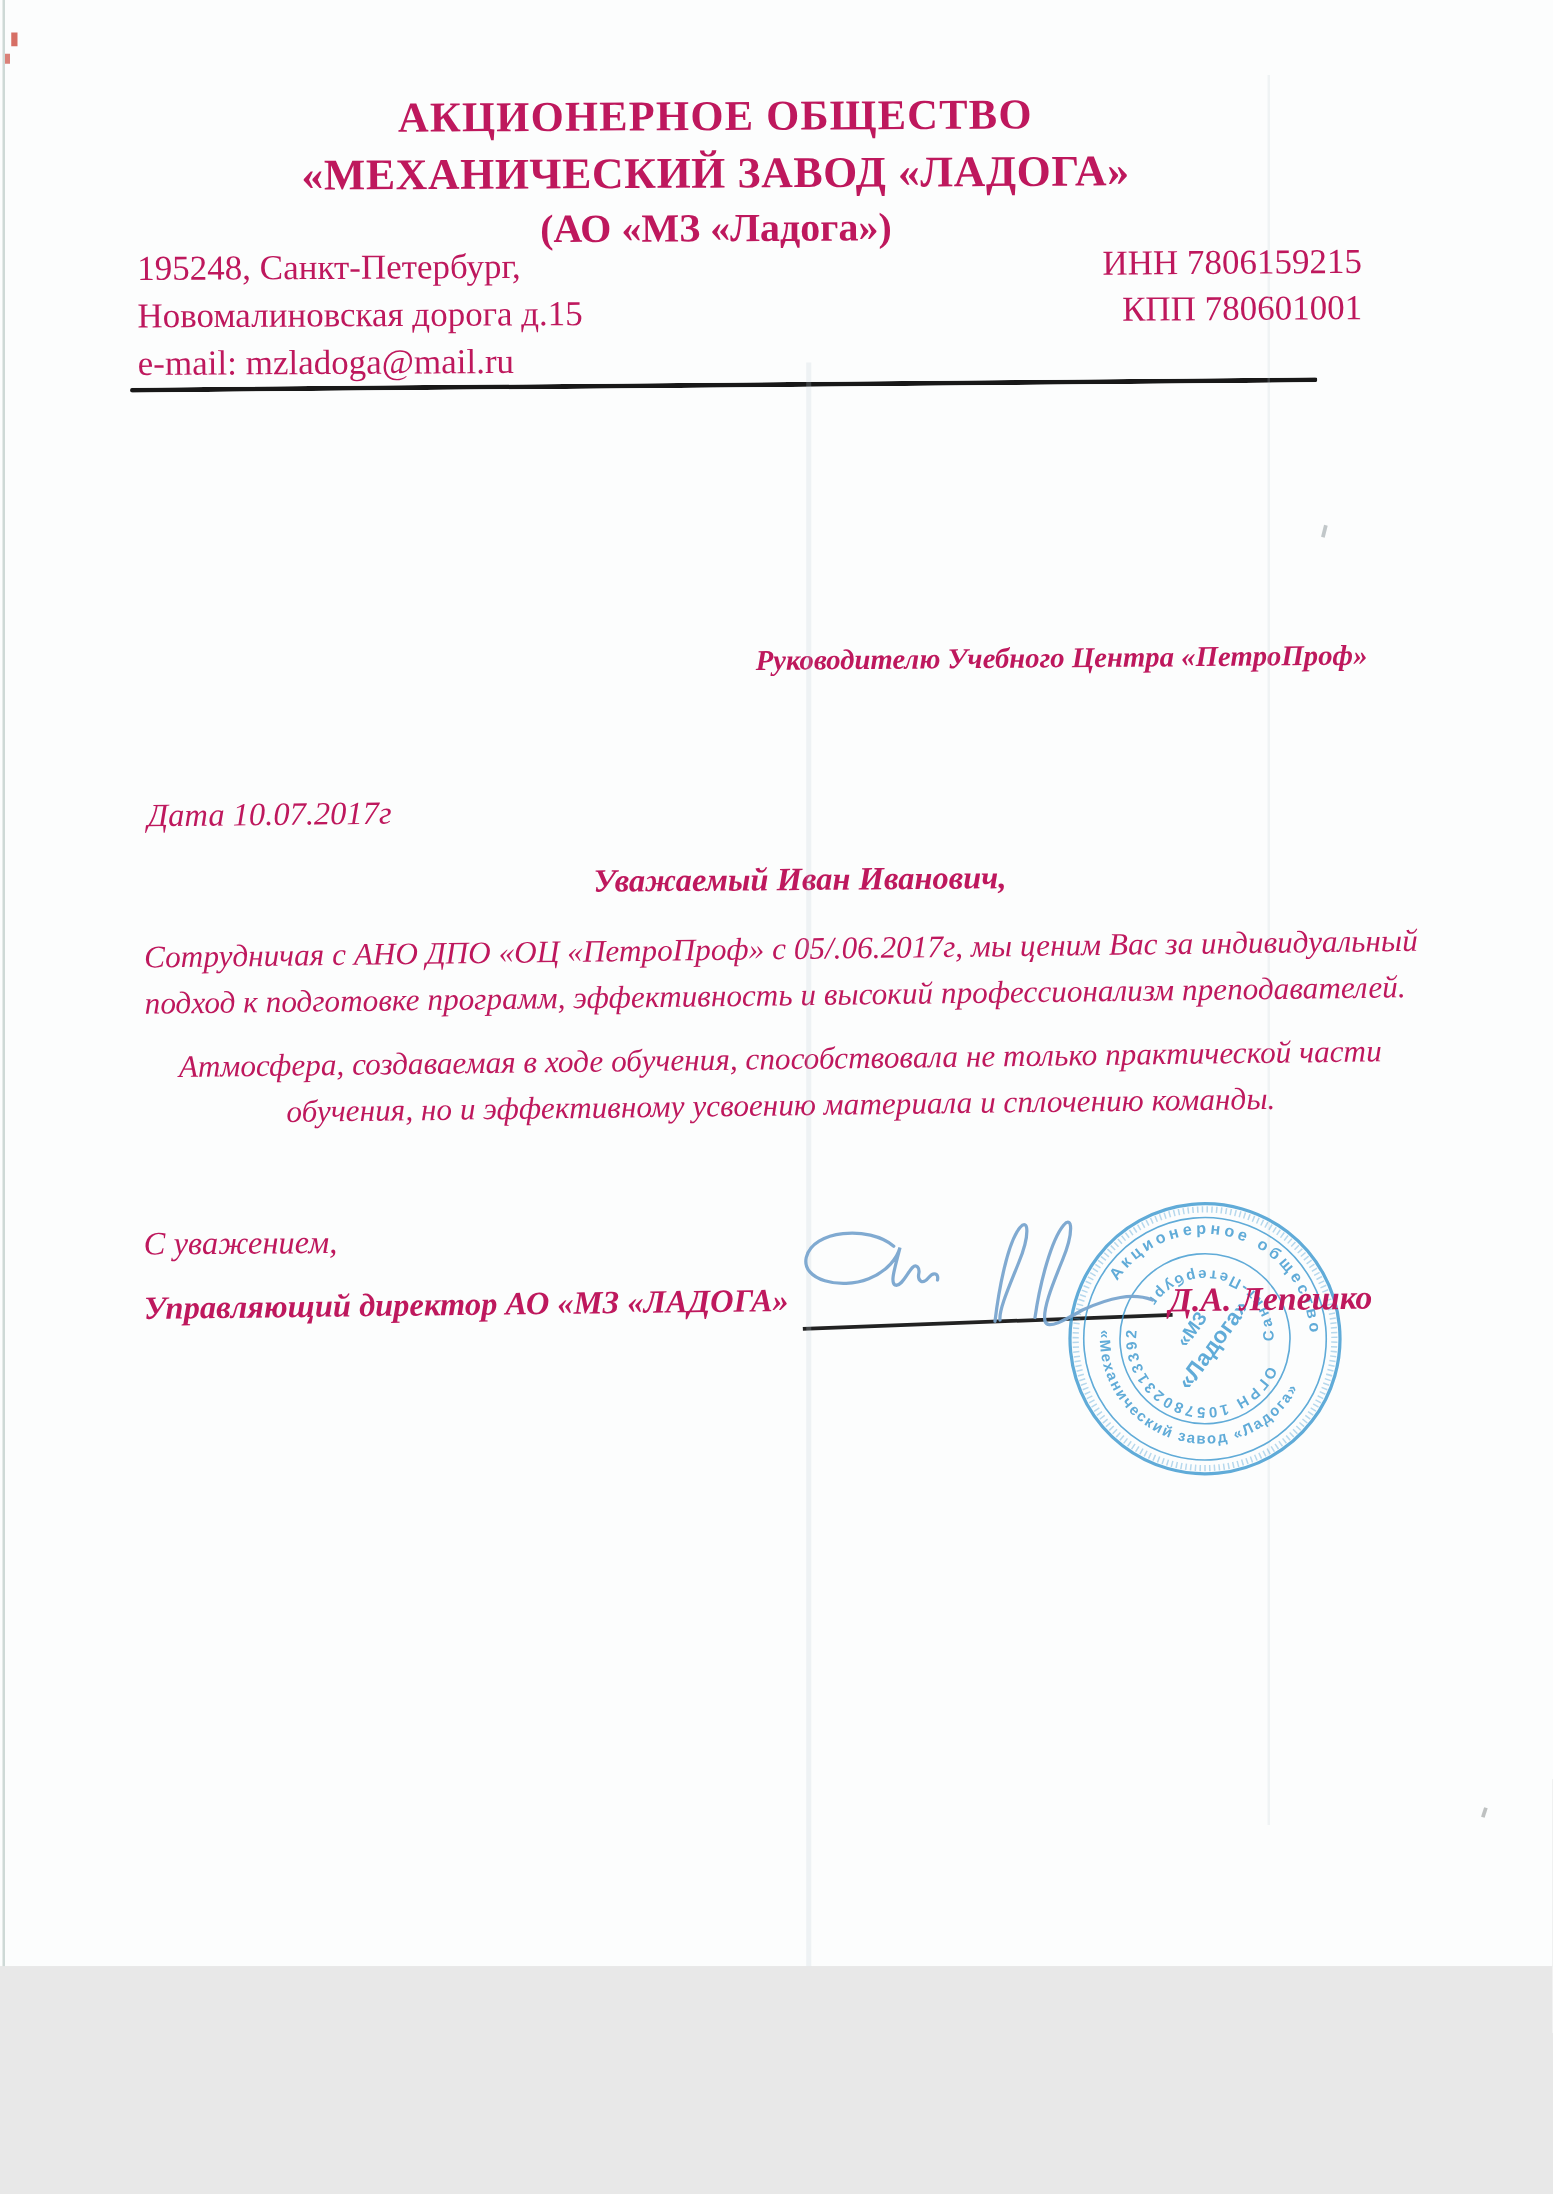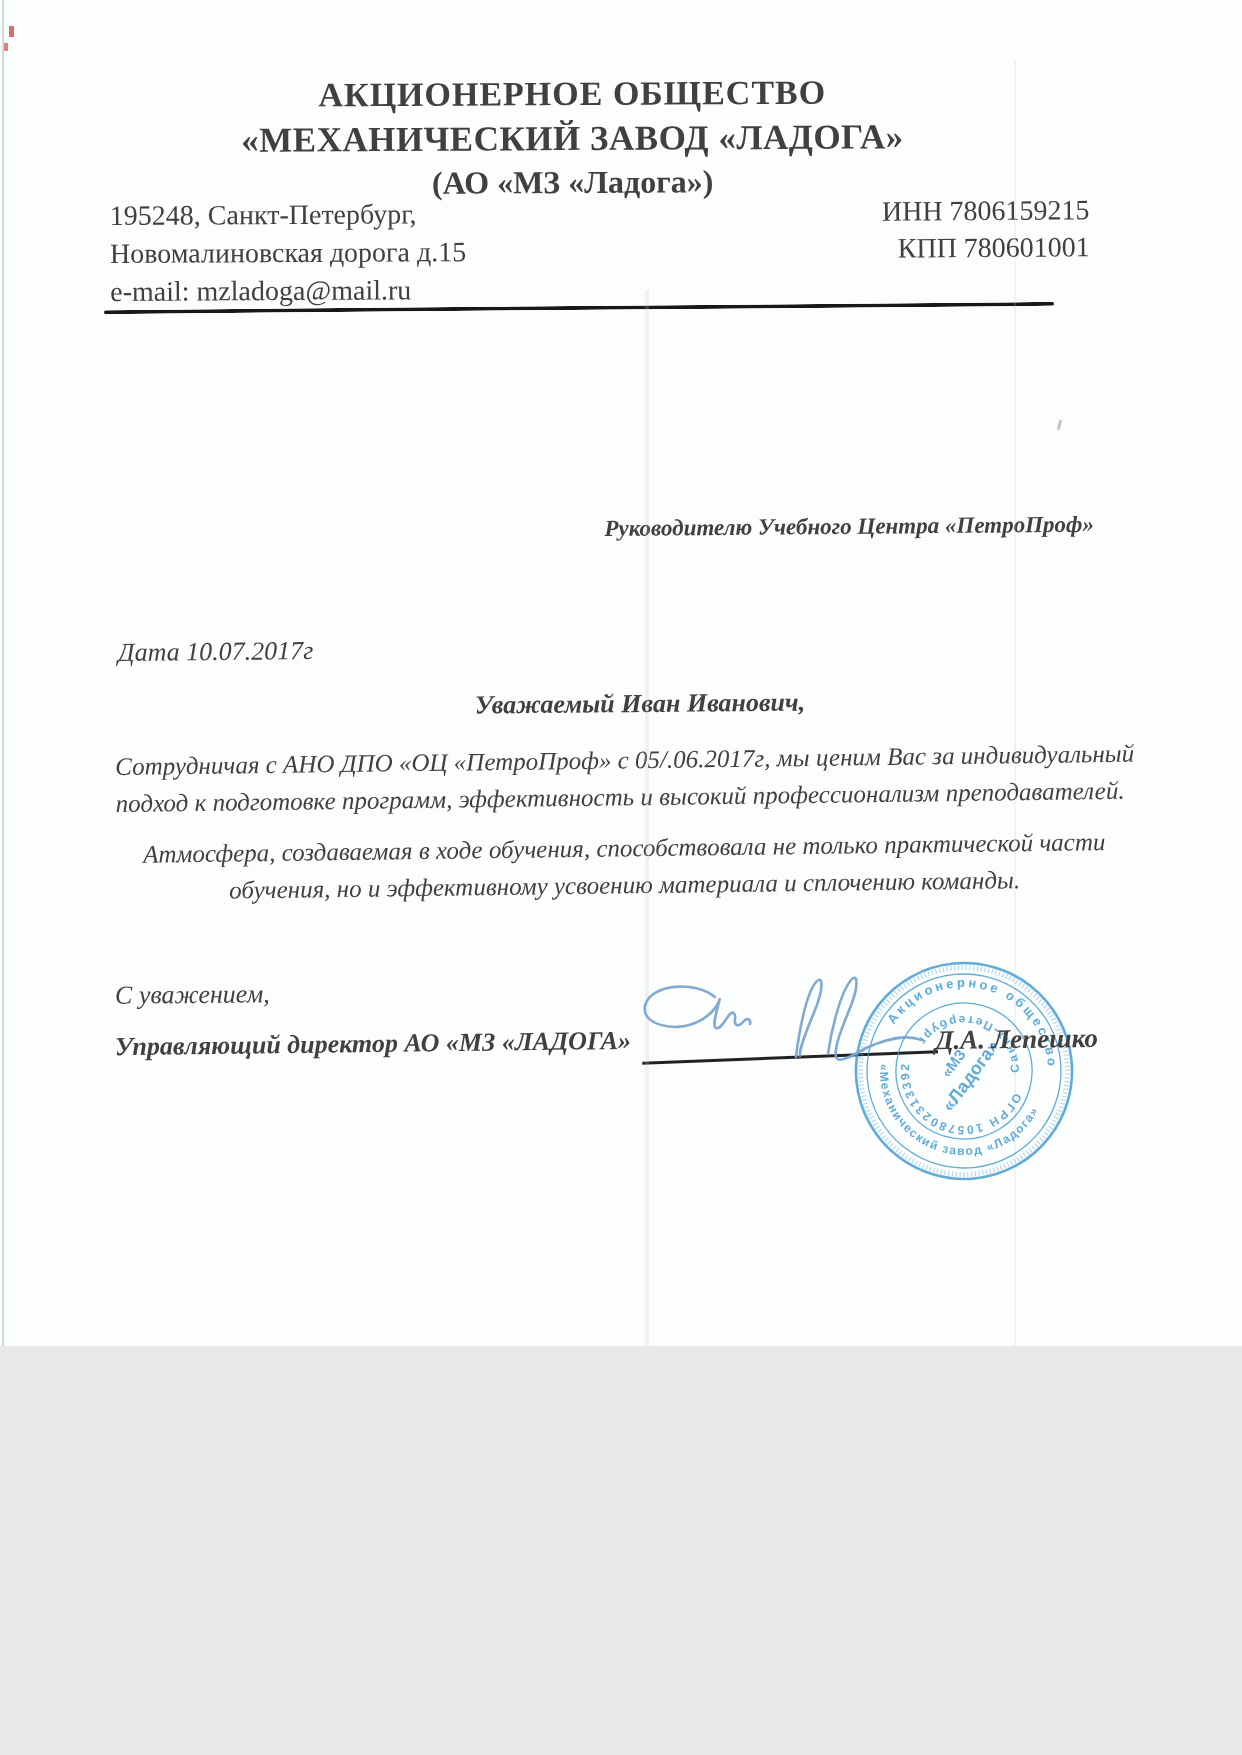--- a/index.html
+++ b/index.html
@@ -1,18 +1,18 @@
 <!DOCTYPE html>
 <html><head>
 <meta charset="utf-8">
 <style>
   html,body{margin:0;padding:0;background:#e8e8e8;}
   .page{
-    position:relative;width:1242px;height:1346px;margin:0 auto;
-    background:#fcfdfd;color:#404040;overflow:hidden;
+    position:relative;width:1242px;height:1573px;margin:0 auto;
+    background:#fcfdfd;color:#be185d;overflow:hidden;
     font-family:"Liberation Serif", serif;
   }
   
   .titles{
     position:absolute;left:110px;top:74px;width:925px;text-align:center;
     font-weight:bold;transform:rotate(-0.3deg);line-height:1.18;
   }
   .title-1{font-size:34px;letter-spacing:1px;white-space:nowrap;}
   .title-2{font-size:35px;letter-spacing:.5px;margin-top:4px;white-space:nowrap;}
   .title-3{font-size:32px;margin-top:5px;white-space:nowrap;}

